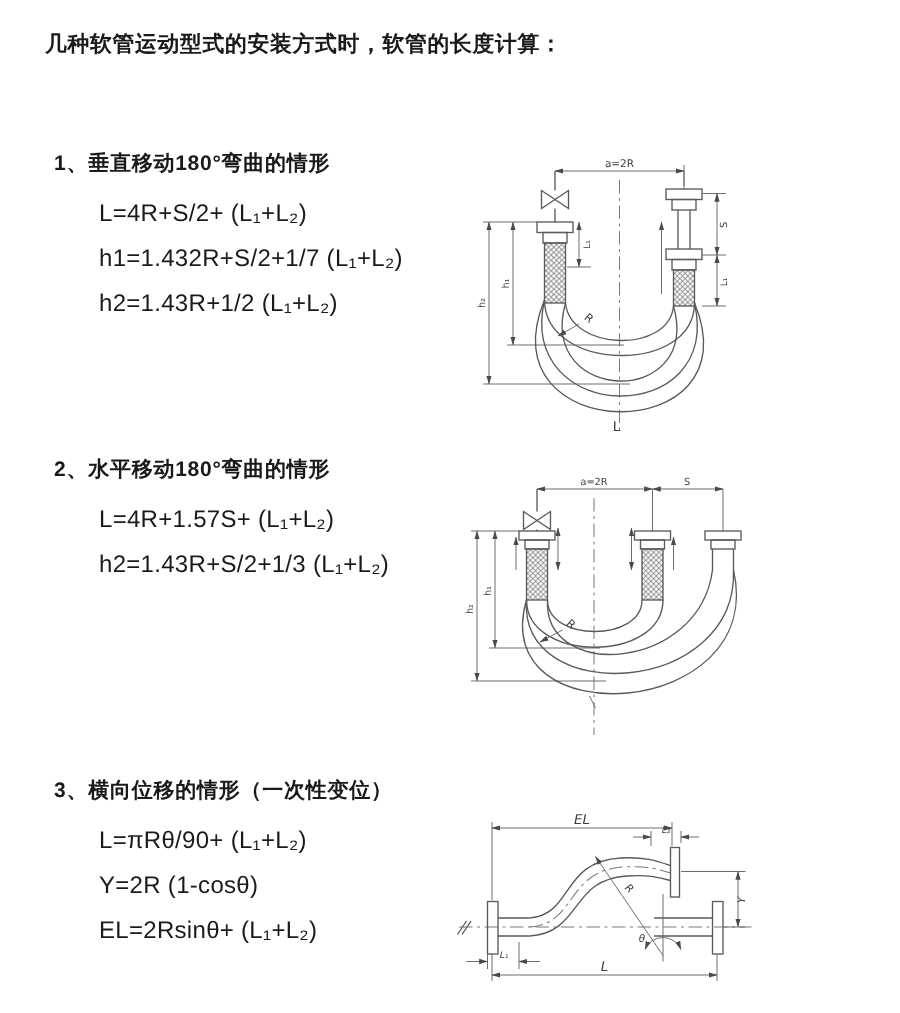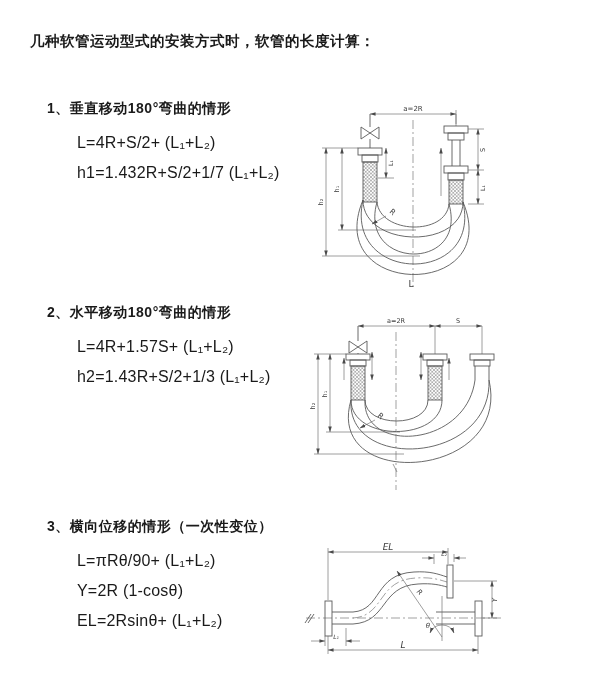--- a/index.html
+++ b/index.html
@@ -1,19 +1,19 @@
 <!DOCTYPE html>
 <html><head>
 <meta charset="utf-8">
 <style>
   html,body{margin:0;padding:0;background:#ffffff;}
   body{width:600px;height:675px;font-family:"Liberation Sans","DejaVu Sans",sans-serif;color:#1a1a1a;}
   #page{position:relative;width:600px;height:675px;background:#ffffff;overflow:hidden;}
-  .title{position:absolute;left:30px;top:20px;font-size:14.5px;font-weight:600;letter-spacing:0.5px;margin-top:12px;}
-  .section{position:absolute;left:47px;}
+  .title{position:absolute;left:30px;top:20px;font-size:14.5px;font-weight:600;letter-spacing:0.5px;}
+  .section{position:absolute;left:36px;}
   .sec1{top:100px;} .sec2{top:304px;} .sec3{top:518px;}
   .heading{font-size:14px;font-weight:600;letter-spacing:0.5px;margin-bottom:10px;white-space:nowrap;}
   .formula{font-size:16px;line-height:30px;padding-left:30px;white-space:nowrap;letter-spacing:0.2px;}
   .diagram{position:absolute;margin-top:36px;}
   .d1{left:308px;top:64px;} .d2{left:308px;top:278px;} .d3{left:296px;top:502px;font-style:italic;}
   svg{display:block;}
   svg text{font-family:"DejaVu Sans",sans-serif;fill:#3d3d3d;}
   .ln{stroke:#5a5a5a;stroke-width:0.9;fill:none;}
   .thin{stroke:#6a6a6a;stroke-width:0.65;fill:none;}
   .cl{stroke:#7a7a7a;stroke-width:0.7;fill:none;stroke-dasharray:9 3 2 3;}
@@ -23,20 +23,21 @@
 <body>
 
 <div id="page">
 
   <div class="title">几种软管运动型式的安装方式时，软管的长度计算：</div>
 
   <div class="section sec1">
     <div class="heading">1、垂直移动180°弯曲的情形</div>
     <div class="formula">L=4R+S/2+ (L₁+L₂)</div>
     <div class="formula">h1=1.432R+S/2+1/7 (L₁+L₂)</div>
+    <div class="formula">h2=1.43R+1/2 (L₁+L₂)</div>
   </div>
 
   <div class="section sec2">
     <div class="heading">2、水平移动180°弯曲的情形</div>
     <div class="formula">L=4R+1.57S+ (L₁+L₂)</div>
     <div class="formula">h2=1.43R+S/2+1/3 (L₁+L₂)</div>
   </div>
 
   <div class="section sec3">
     <div class="heading">3、横向位移的情形（一次性变位）</div>

